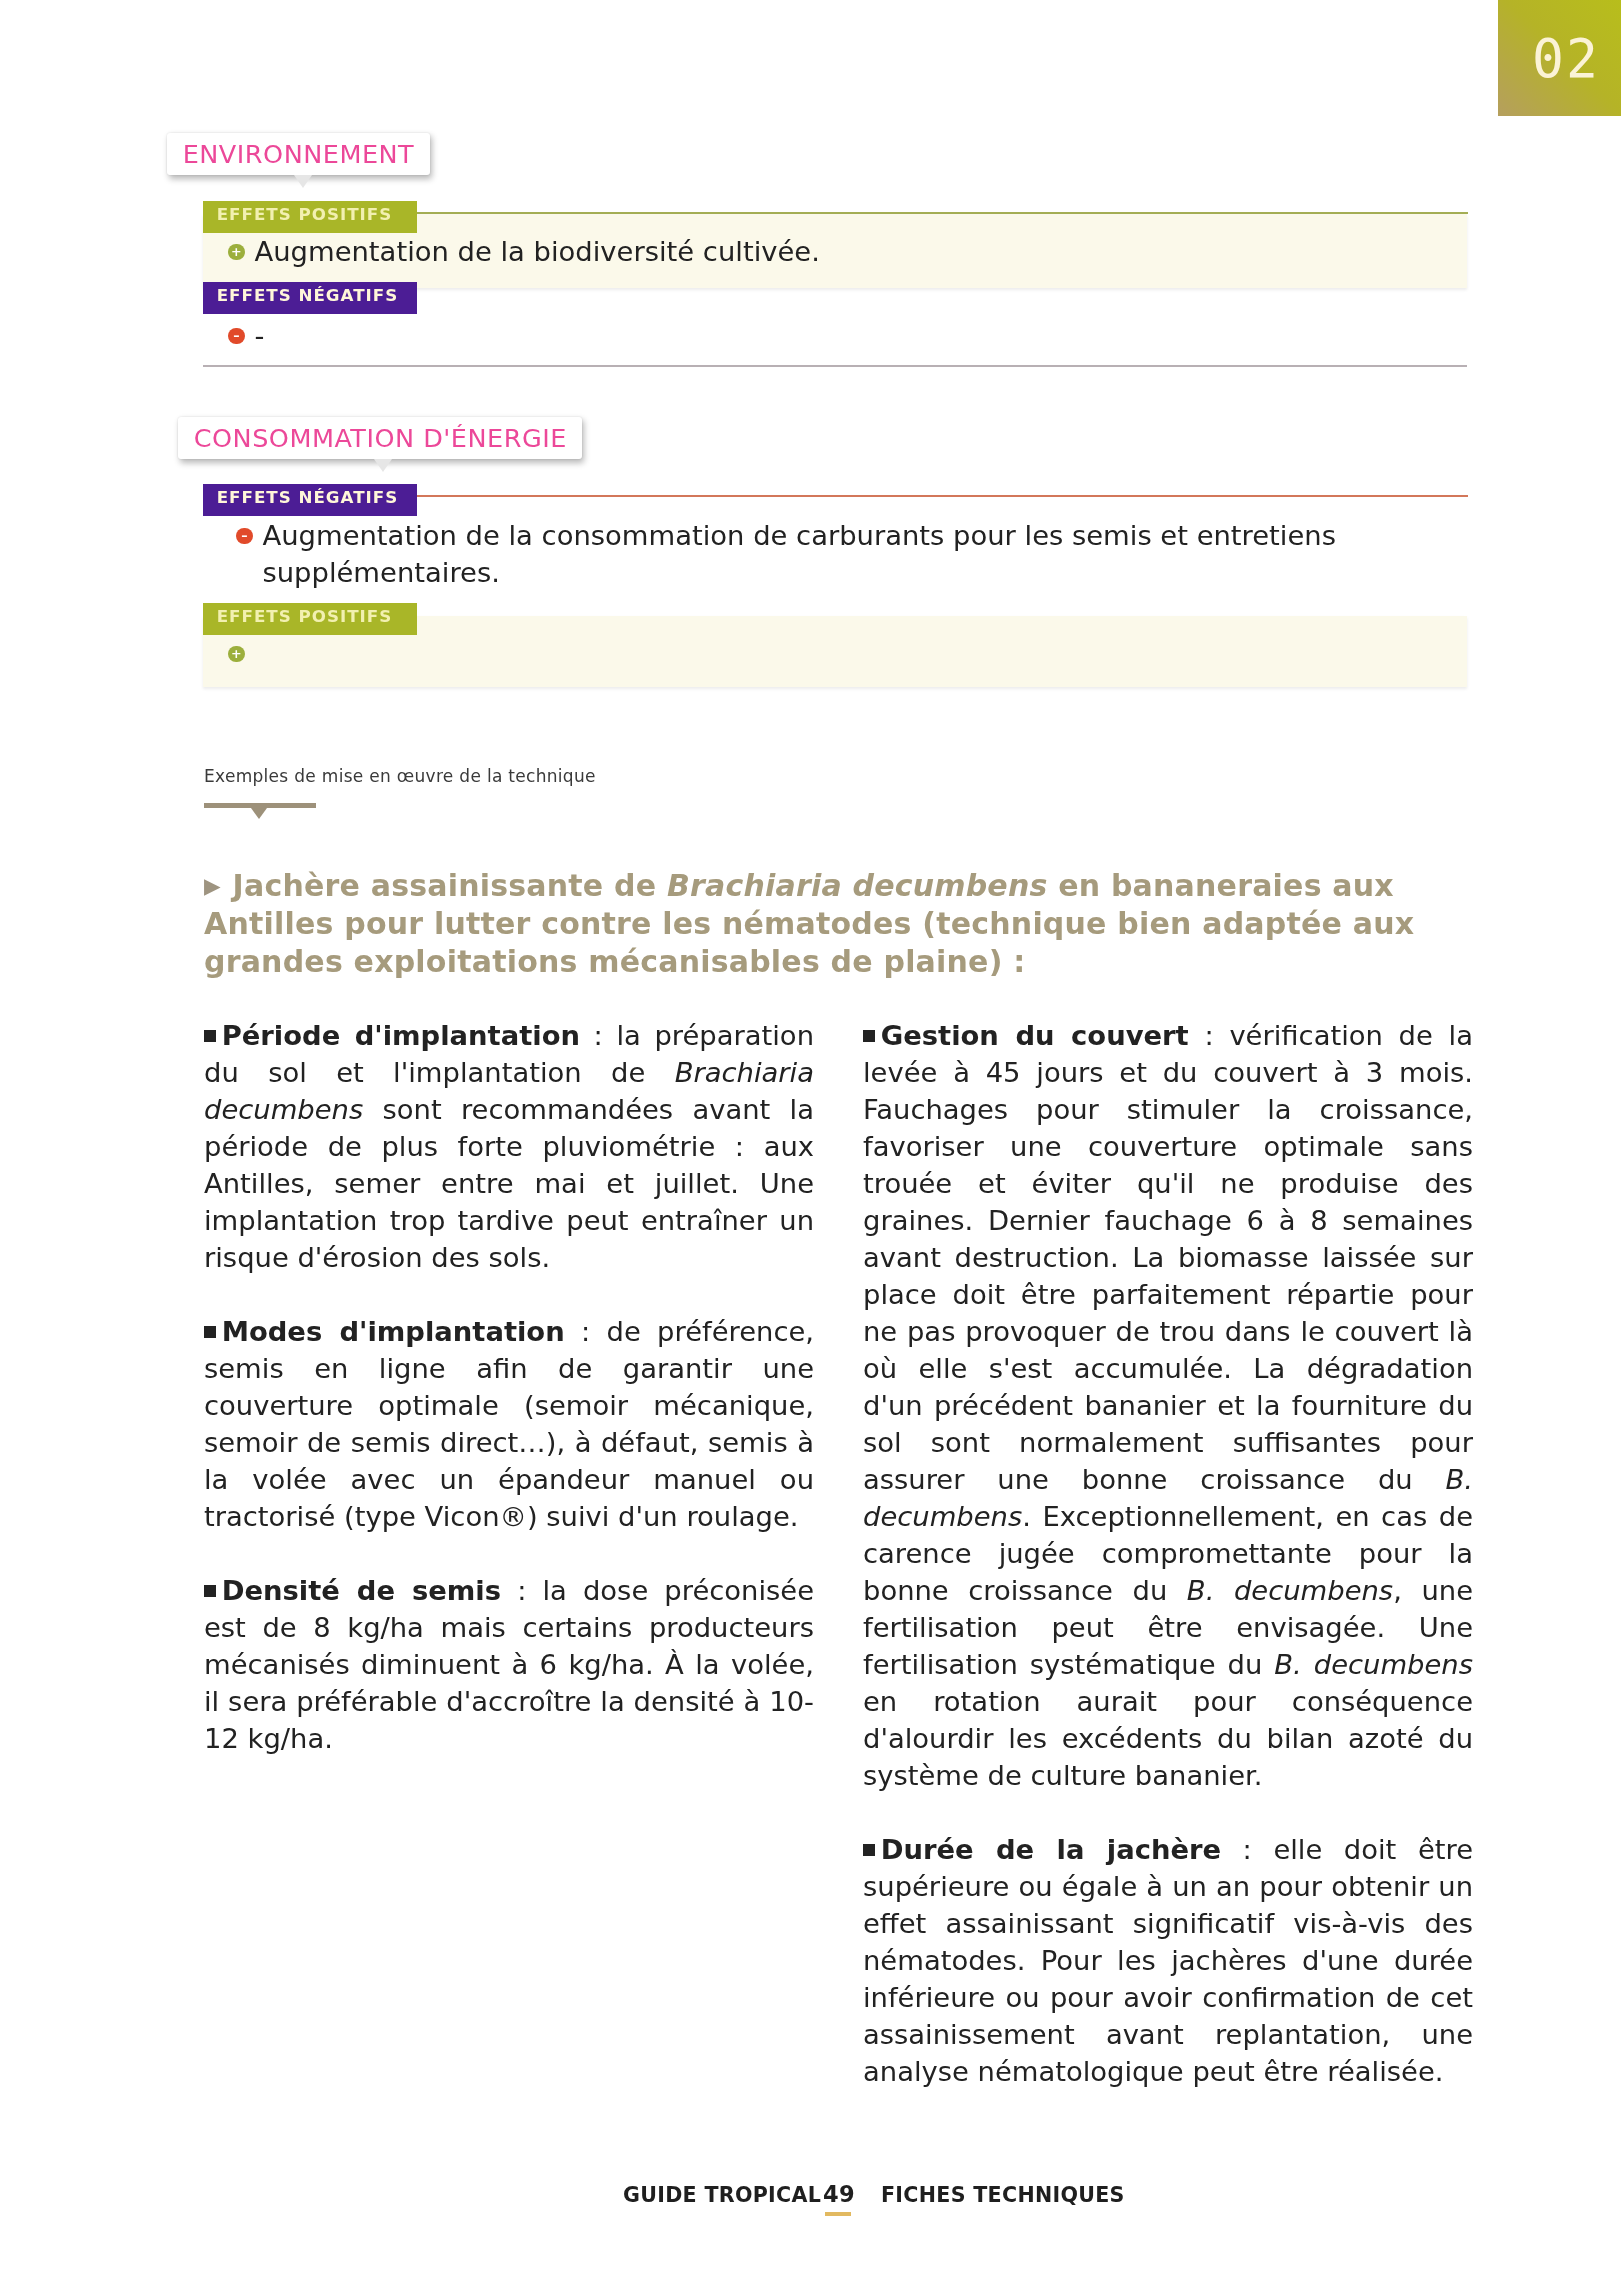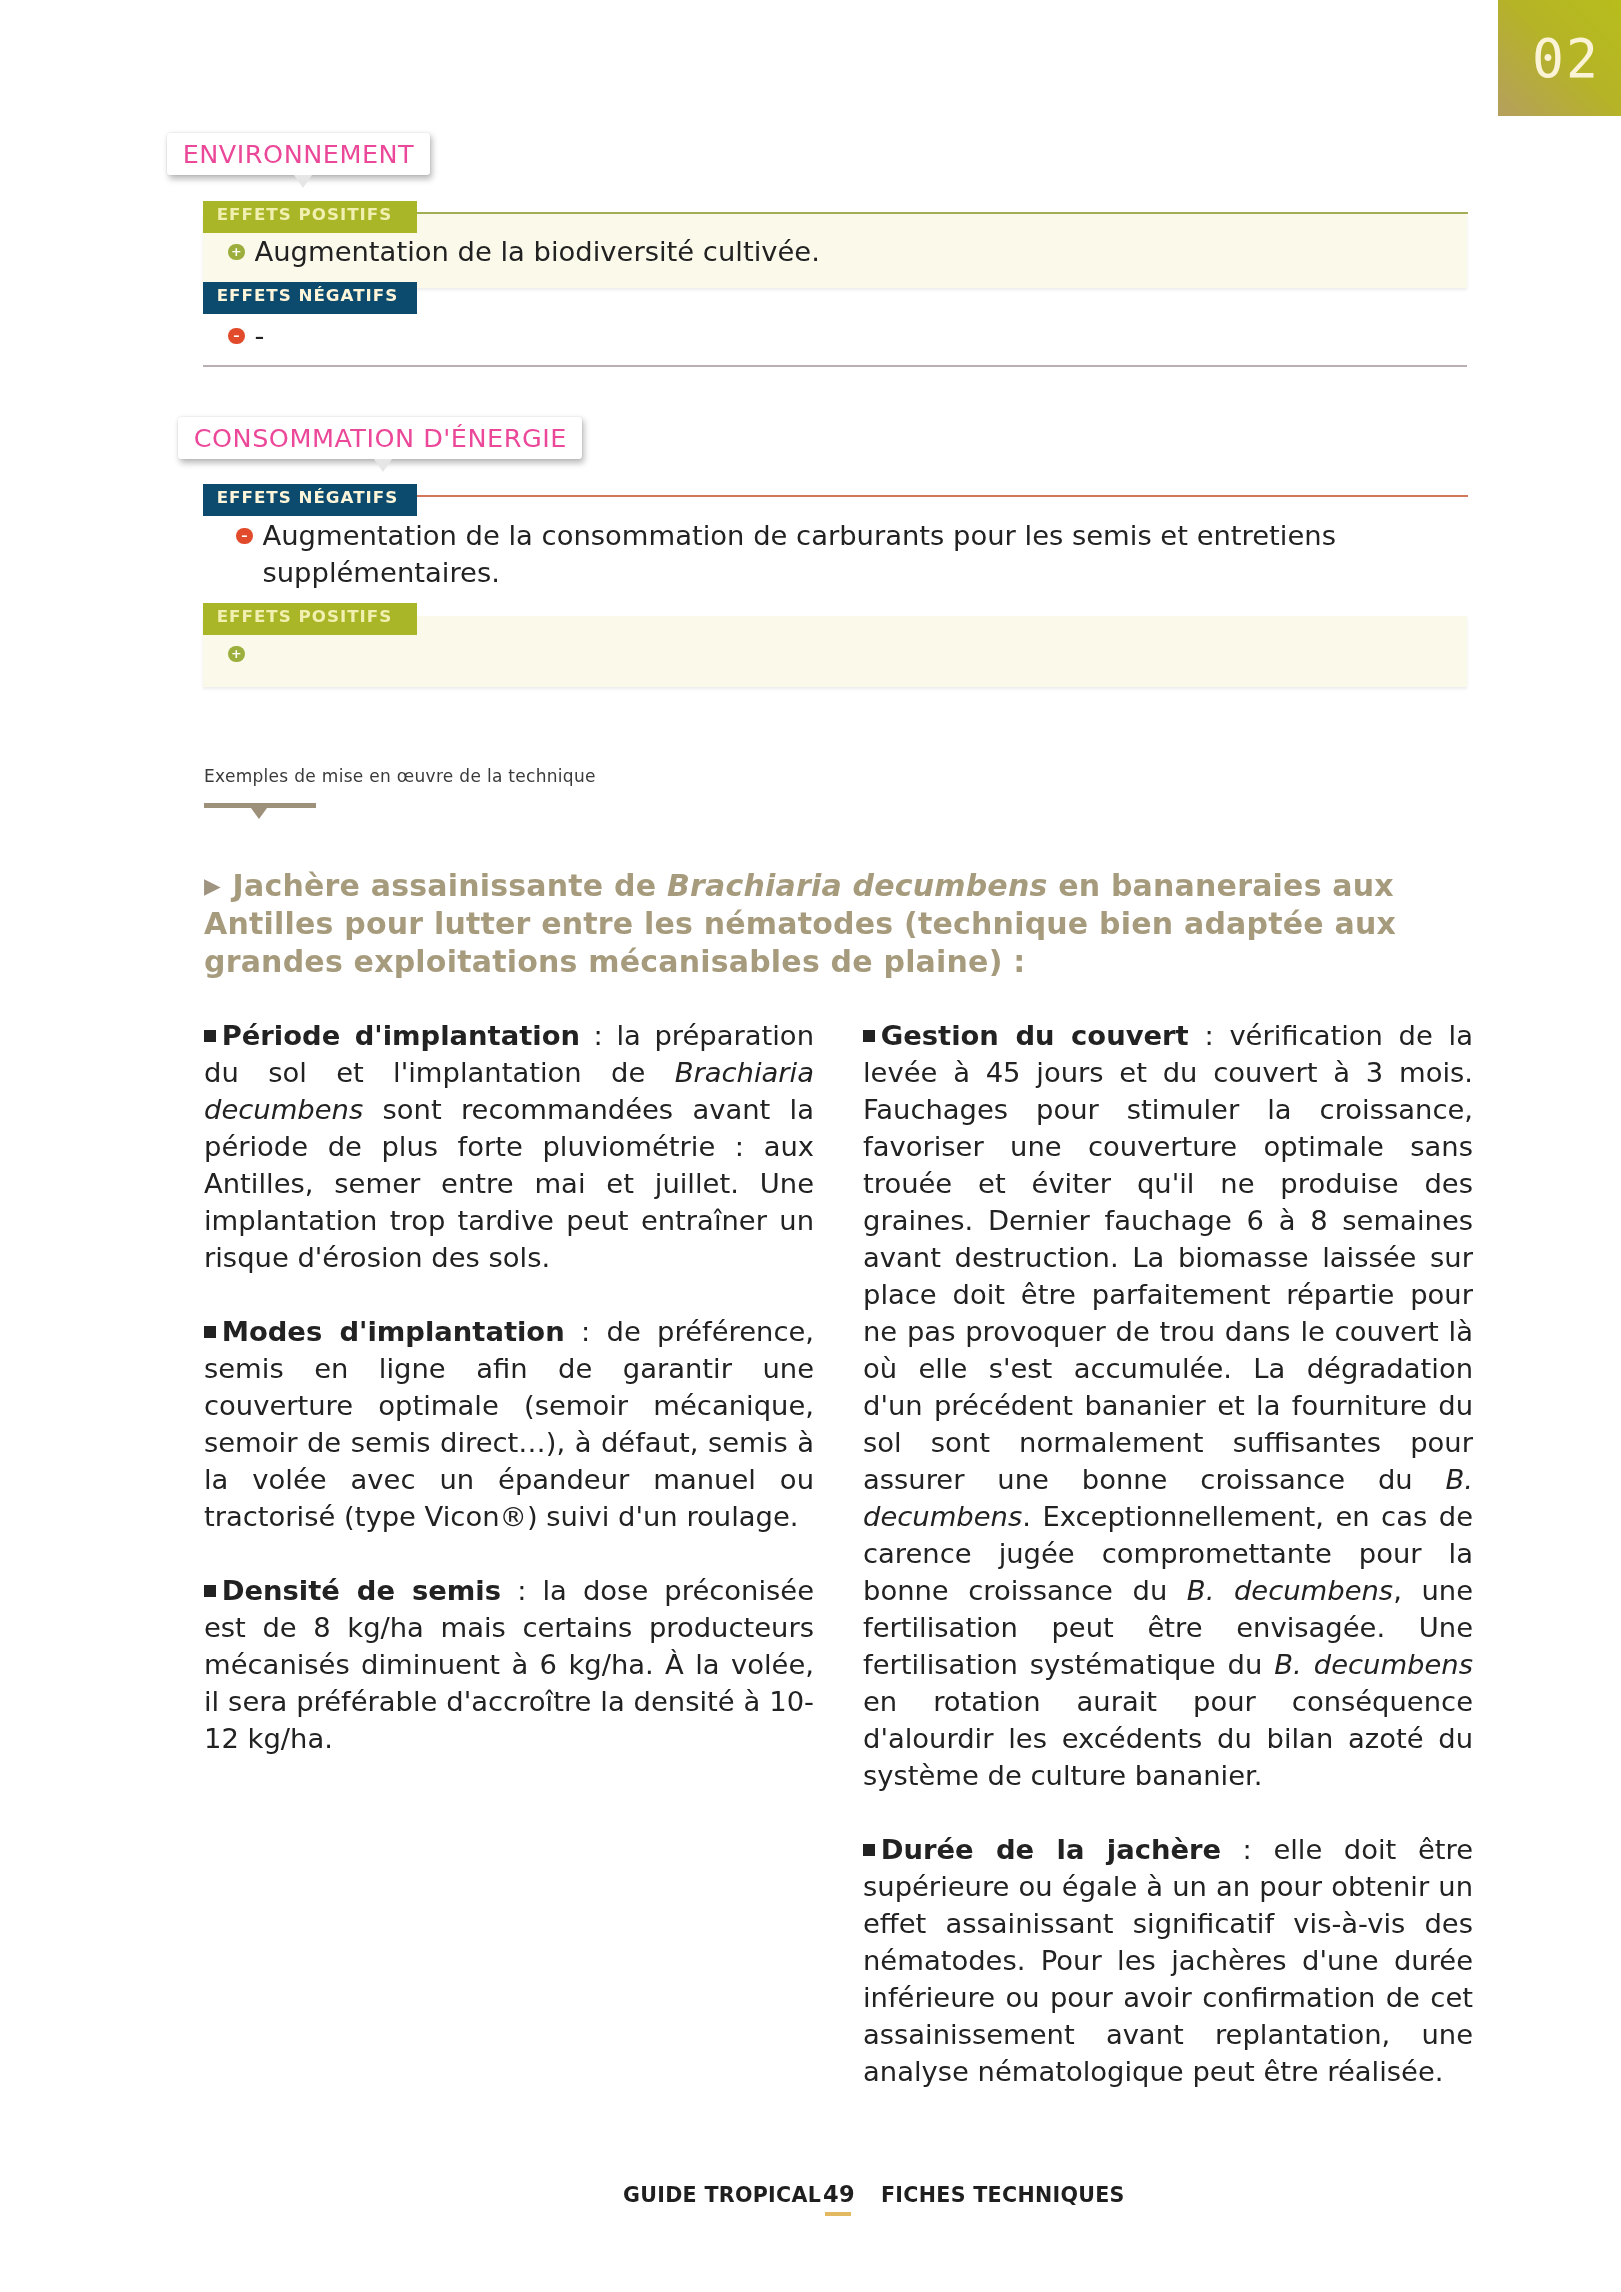--- a/index.html
+++ b/index.html
@@ -33,21 +33,21 @@
   }
   .sec-env::after { left:127px; }
   .sec-nrg::after { left:196px; }
 
   
   .badge {
     height:32px; width:214px; color:#fff6d9; font-weight:bold;
     font-size:16.7px; letter-spacing:1px; line-height:27.4px; padding-left:13.7px; box-sizing:border-box;
   }
   .badge-pos { background:#a9b628; color:#f2f0b0; }
-  .badge-neg { background:#0c4a6e; }
+  .badge-neg { background:#4c1d95; }
 
   .rule-line { height:2px; }
   .rule-pos { background:#a4ae55; }
   .rule-neg { background:#d3775a; }
   .cream { background:#fbf9ea; box-shadow: 0 2px 2.9px rgba(0,0,0,0.08); }
   .hr-grey { height:2px; background:#b8b0b4; }
 
   .effect-row { display:flex; align-items:flex-start; font-size:27.4px; color:#222; line-height:37px; }
   .dot {
     flex:0 0 auto; width:16.7px; height:16.7px; border-radius:50%; margin-top:10.8px; margin-right:9.8px;
@@ -125,21 +125,21 @@
 </div>
 <div class="abs effect-row" style="left:228px; top:635px; width:1225px;">
   <span class="dot dot-pos">+</span>
 </div>
 
 <div class="abs ex-title" style="left:204px; top:766px;">Exemples de mise en œuvre de la technique</div>
 <div class="abs ex-underline" style="left:204px; top:803px; width:112px;"></div>
 <div class="abs ex-arrow" style="left:251px; top:808px;"></div>
 
 <div class="abs lead" style="left:204px; top:867px; width:1264px;">
-  <span class="arrow">▶</span><span>Jachère assainissante de </span><em>Brachiaria decumbens</em><span> en bananeraies aux Antilles pour lutter entre les nématodes (technique bien adaptée aux grandes exploitations mécanisables de plaine) :</span>
+  <span class="arrow">▶</span><span>Jachère assainissante de </span><em>Brachiaria decumbens</em><span> en bananeraies aux Antilles pour lutter contre les nématodes (technique bien adaptée aux grandes exploitations mécanisables de plaine) :</span>
 </div>
 
 <div class="abs col" style="left:204px; top:1017px;" id="left-col">
     <p><span class="sq"></span><b>Période d'implantation</b><span> : </span><span>la préparation du sol et l'implantation de </span><i>Brachiaria decumbens</i><span> sont recommandées avant la période de plus forte pluviométrie : aux Antilles, semer entre mai et juillet. Une implantation trop tardive peut entraîner un risque d'érosion des sols.</span></p>
     <p><span class="sq"></span><b>Modes d'implantation</b><span> : </span><span>de préférence, semis en ligne afin de garantir une couverture optimale (semoir mécanique, semoir de semis direct…), à défaut, semis à la volée avec un épandeur manuel ou tractorisé (type Vicon®) suivi d'un roulage.</span></p>
     <p><span class="sq"></span><b>Densité de semis</b><span> : </span><span>la dose préconisée est de 8 kg/ha mais certains producteurs mécanisés diminuent à 6 kg/ha. À la volée, il sera préférable d'accroître la densité à 10-12 kg/ha.</span></p>
   </div>
 <div class="abs col" style="left:863px; top:1017px;" id="right-col">
     <p><span class="sq"></span><b>Gestion du couvert</b><span> : </span><span>vérification de la levée à 45 jours et du couvert à 3 mois. Fauchages pour stimuler la croissance, favoriser une couverture optimale sans trouée et éviter qu'il ne produise des graines. Dernier fauchage 6 à 8 semaines avant destruction. La biomasse laissée sur place doit être parfaitement répartie pour ne pas provoquer de trou dans le couvert là où elle s'est accumulée. La dégradation d'un précédent bananier et la fourniture du sol sont normalement suffisantes pour assurer une bonne croissance du </span><i>B. decumbens</i><span>. Exceptionnellement, en cas de carence jugée compromettante pour la bonne croissance du </span><i>B. decumbens</i><span>, une fertilisation peut être envisagée. Une fertilisation systématique du </span><i>B. decumbens</i><span> en rotation aurait pour conséquence d'alourdir les excédents du bilan azoté du système de culture bananier.</span></p>
     <p><span class="sq"></span><b>Durée de la jachère</b><span> : </span><span>elle doit être supérieure ou égale à un an pour obtenir un effet assainissant significatif vis-à-vis des nématodes. Pour les jachères d'une durée inférieure ou pour avoir confirmation de cet assainissement avant replantation, une analyse nématologique peut être réalisée.</span></p>

